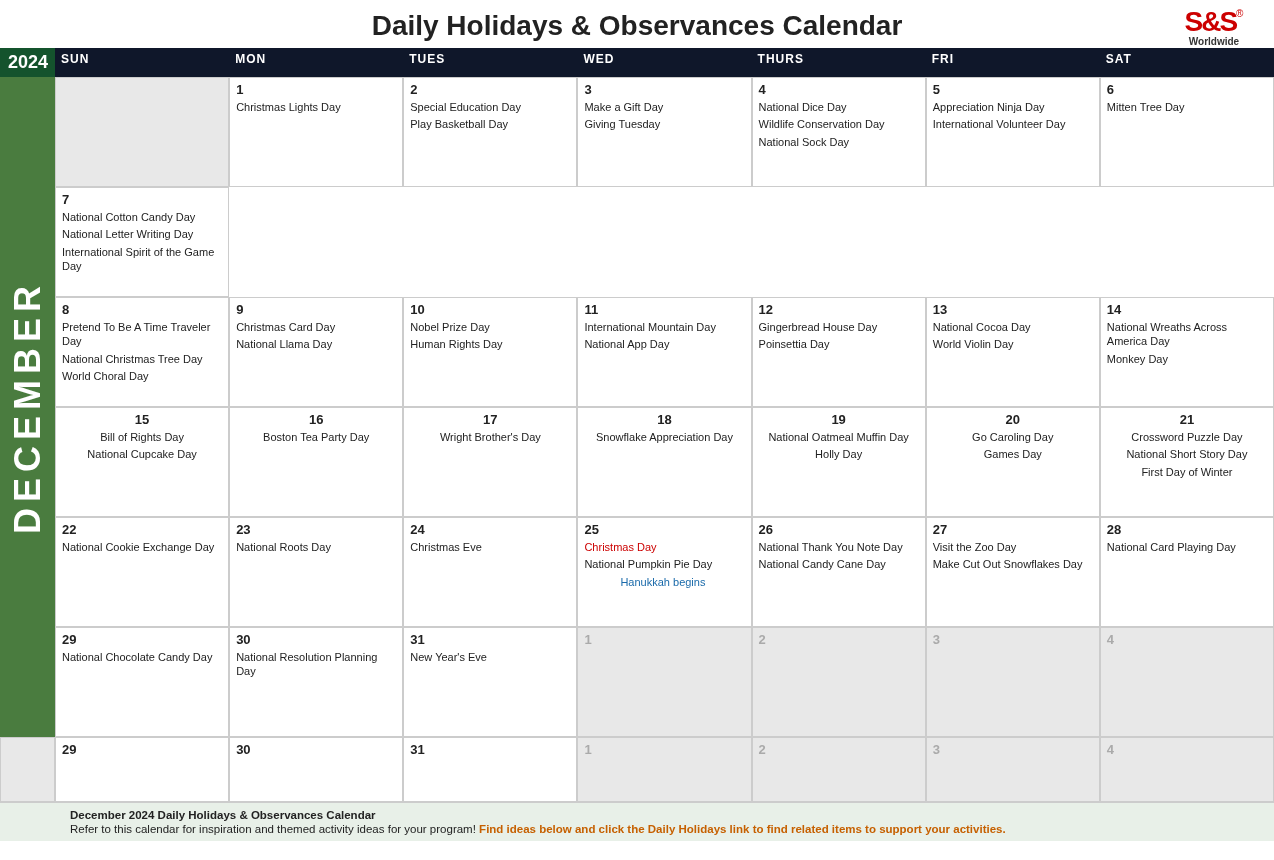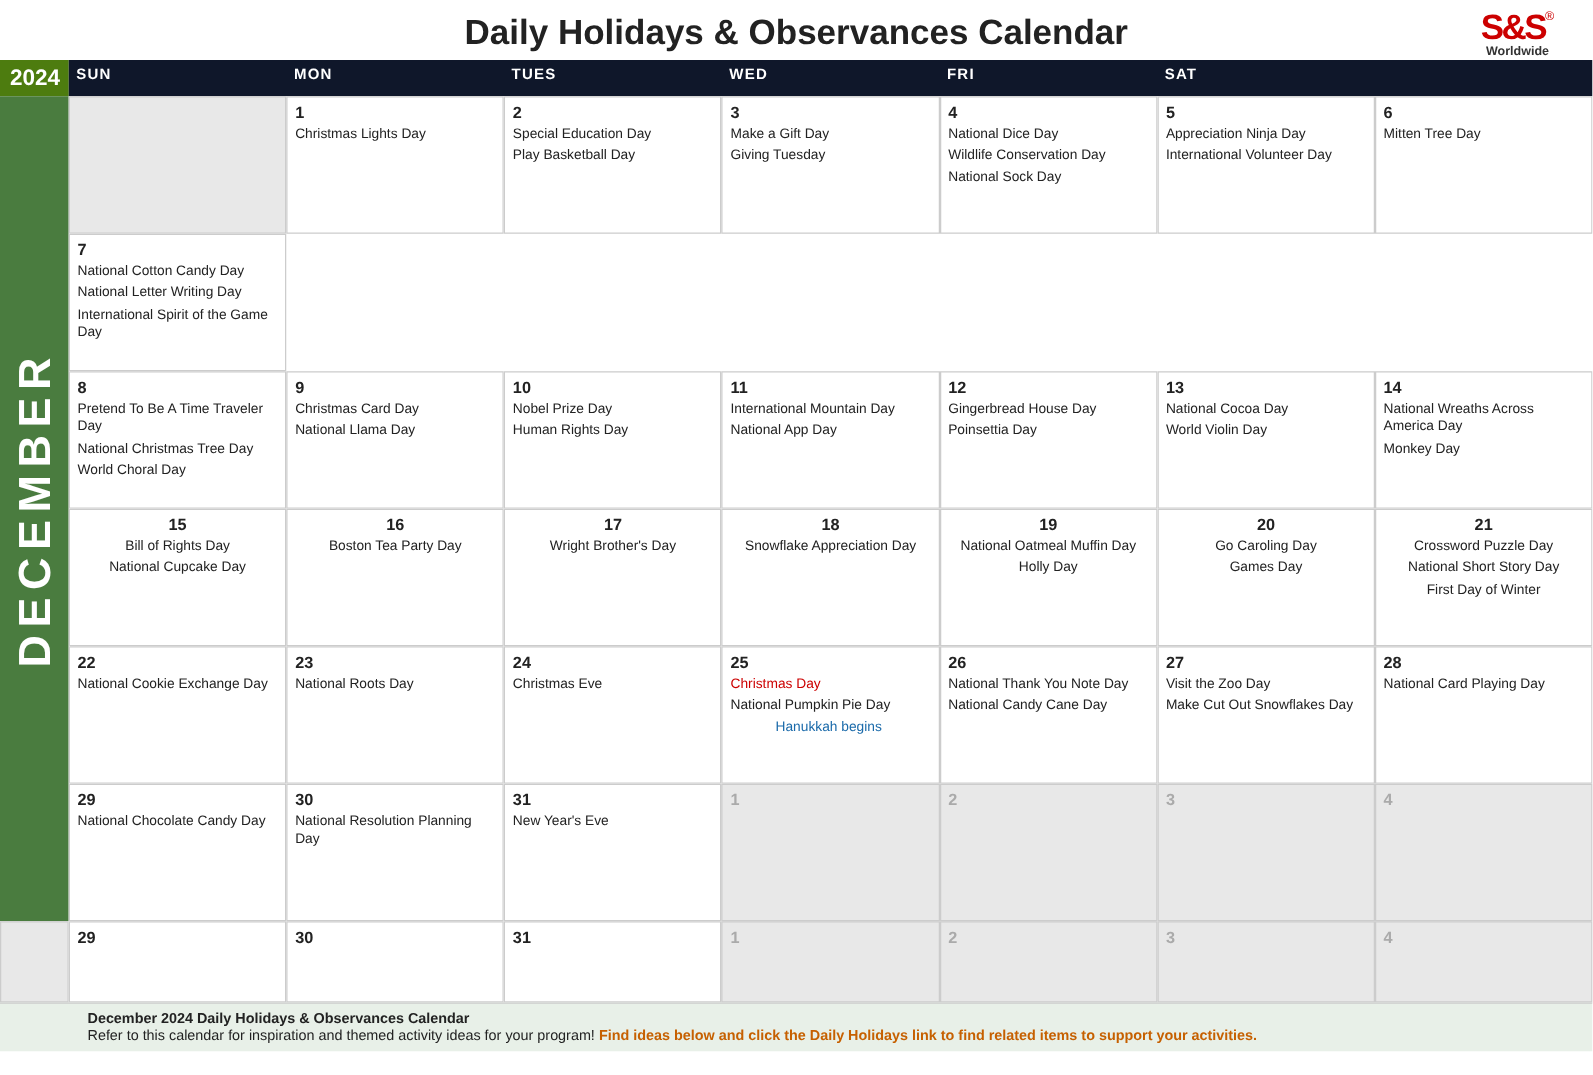--- a/index.html
+++ b/index.html
@@ -48,21 +48,21 @@
     .month-label {
       writing-mode: vertical-rl;
       transform: rotate(180deg);
       color: white;
       font-size: 36px;
       font-weight: bold;
       letter-spacing: 6px;
       text-transform: uppercase;
     }
     .year-badge {
-      background: #4d7c0f;
+      background: #14532d;
       color: white;
       font-size: 18px;
       font-weight: bold;
       padding: 4px 8px;
       text-align: left;
       width: 55px;
       flex-shrink: 0;
     }
 
     .calendar-main {
@@ -154,20 +154,21 @@
 
 <div style="display:flex; flex-direction:column; width:100%;">
 
   <div style="display:flex;">
     <div class="year-badge">2024</div>
     <div class="col-headers" style="flex:1;">
       <div class="col-header">SUN</div>
       <div class="col-header">MON</div>
       <div class="col-header">TUES</div>
       <div class="col-header">WED</div>
+      <div class="col-header">THURS</div>
       <div class="col-header">FRI</div>
       <div class="col-header">SAT</div>
     </div>
   </div>
 
   <div style="display:flex; flex:1;">
 
     <div class="month-label-col">
       <div class="month-label">DECEMBER</div>
     </div>

